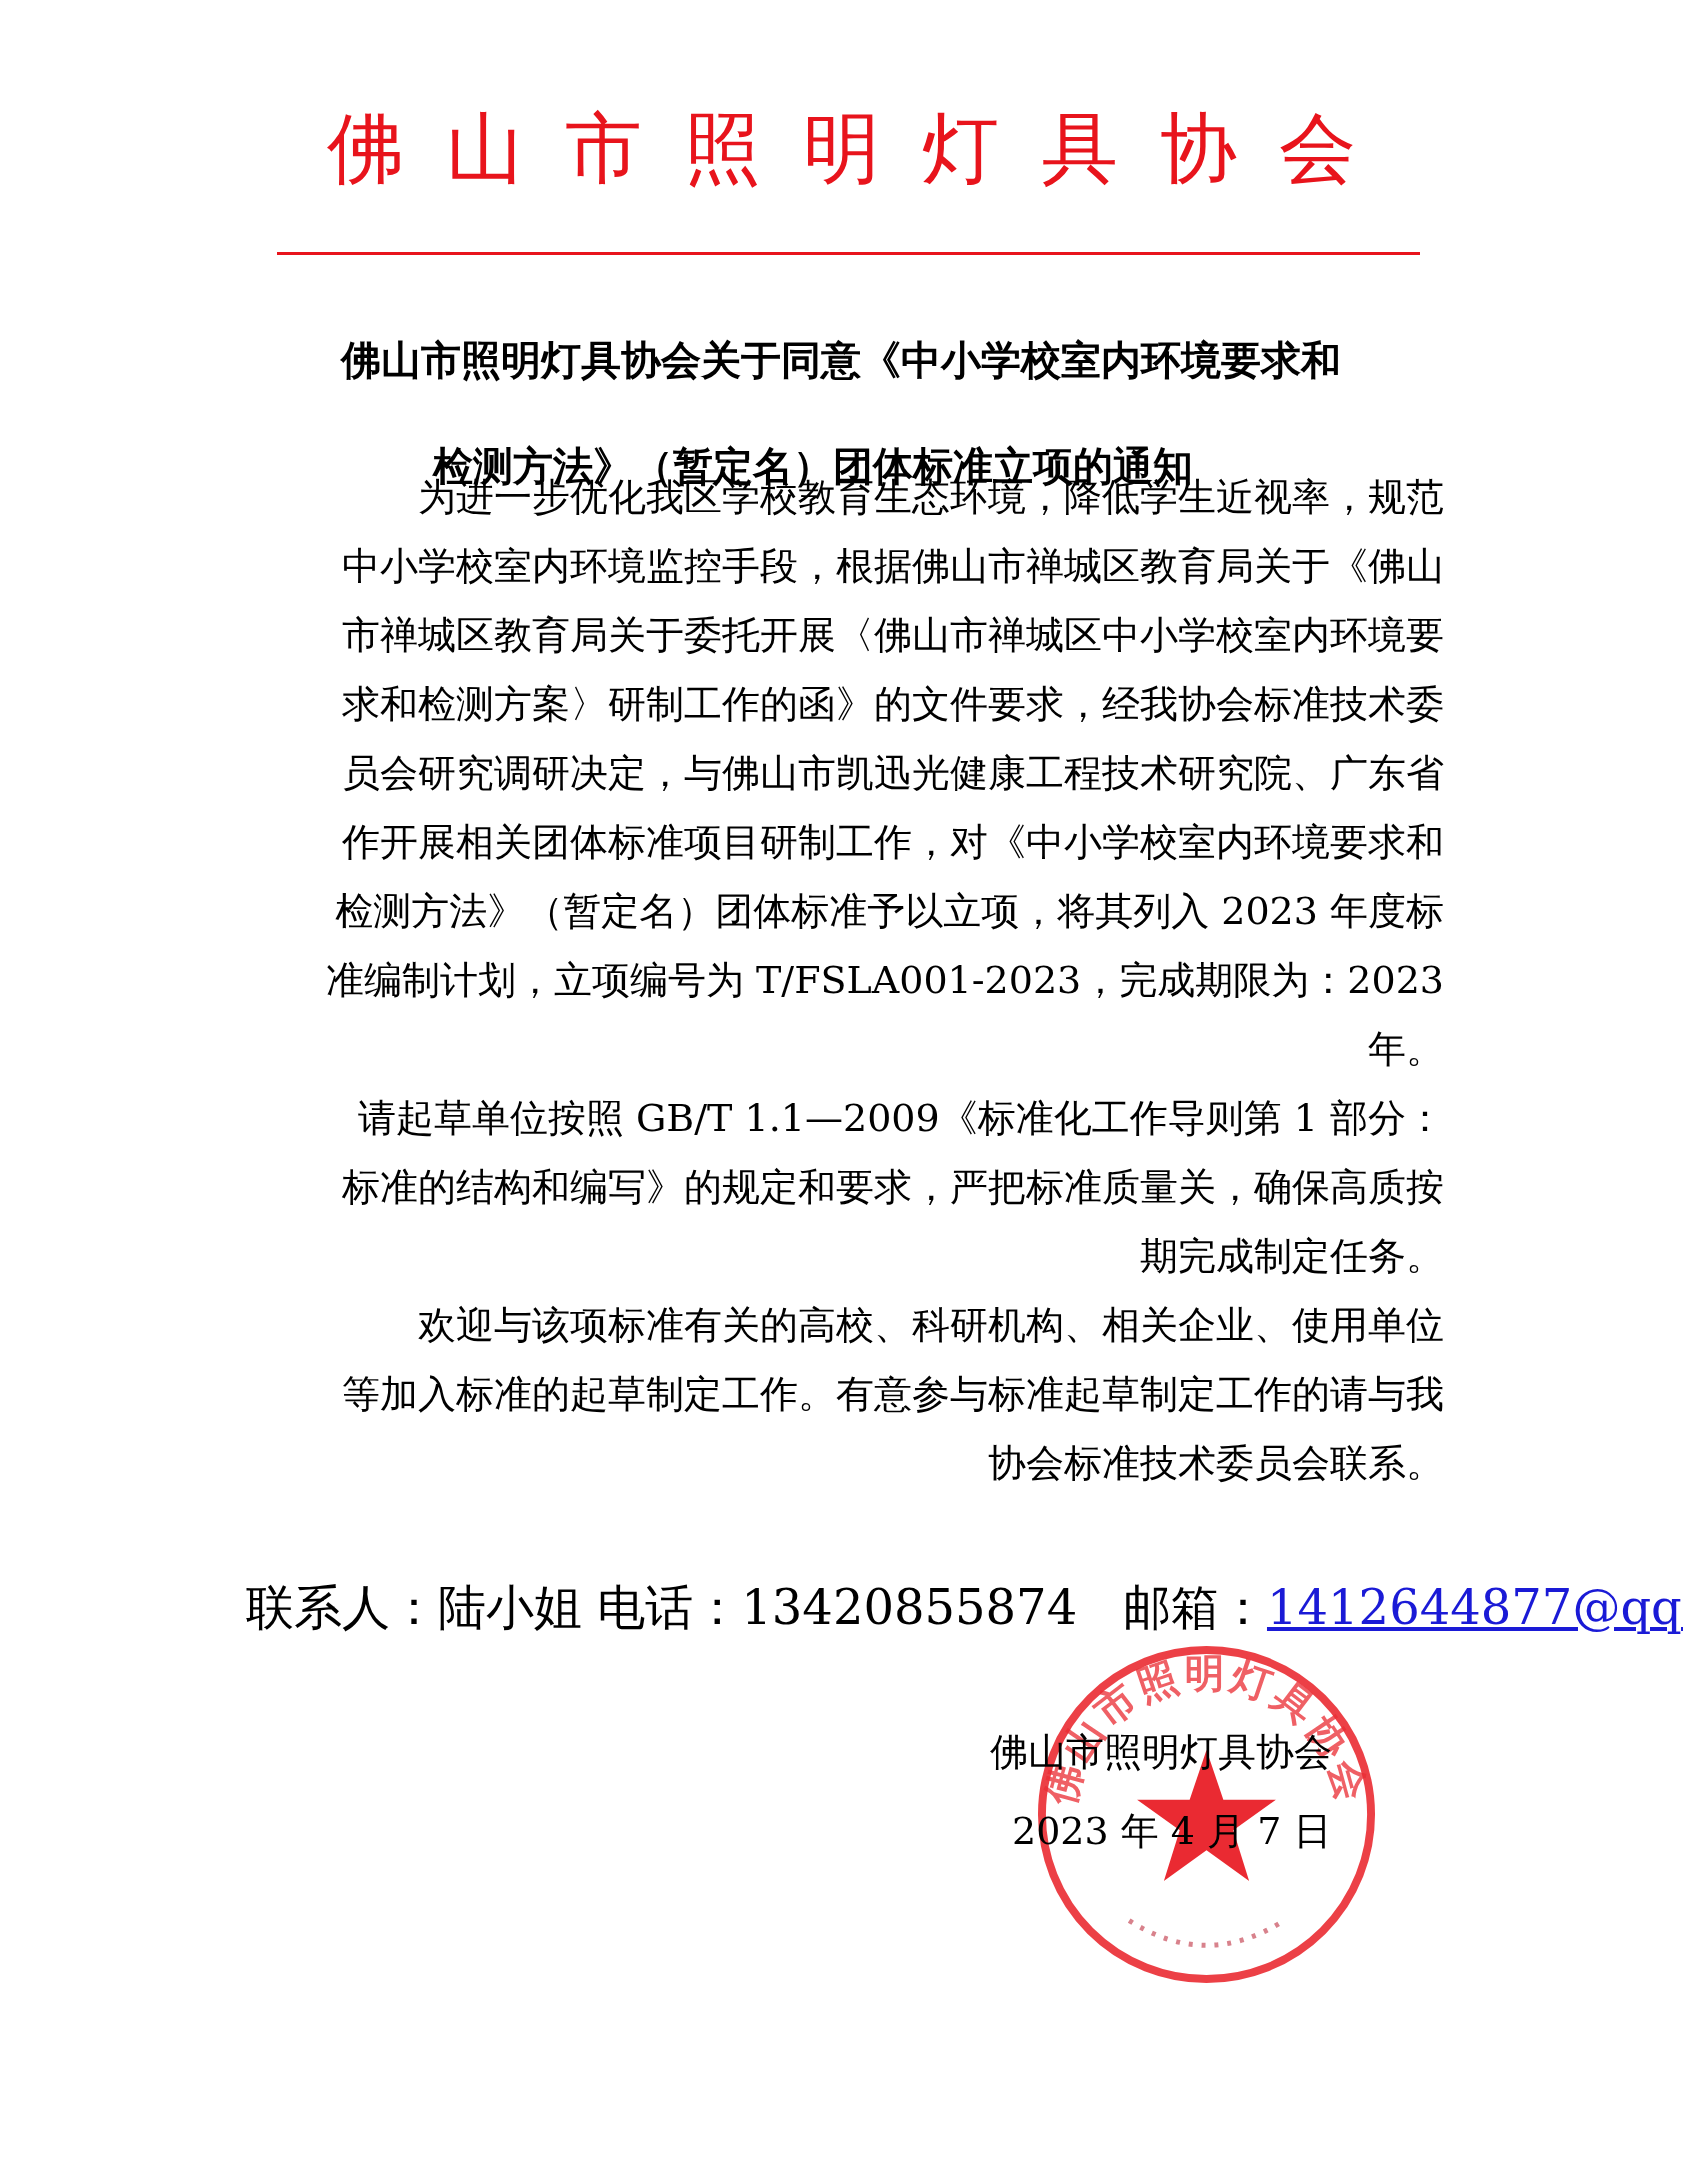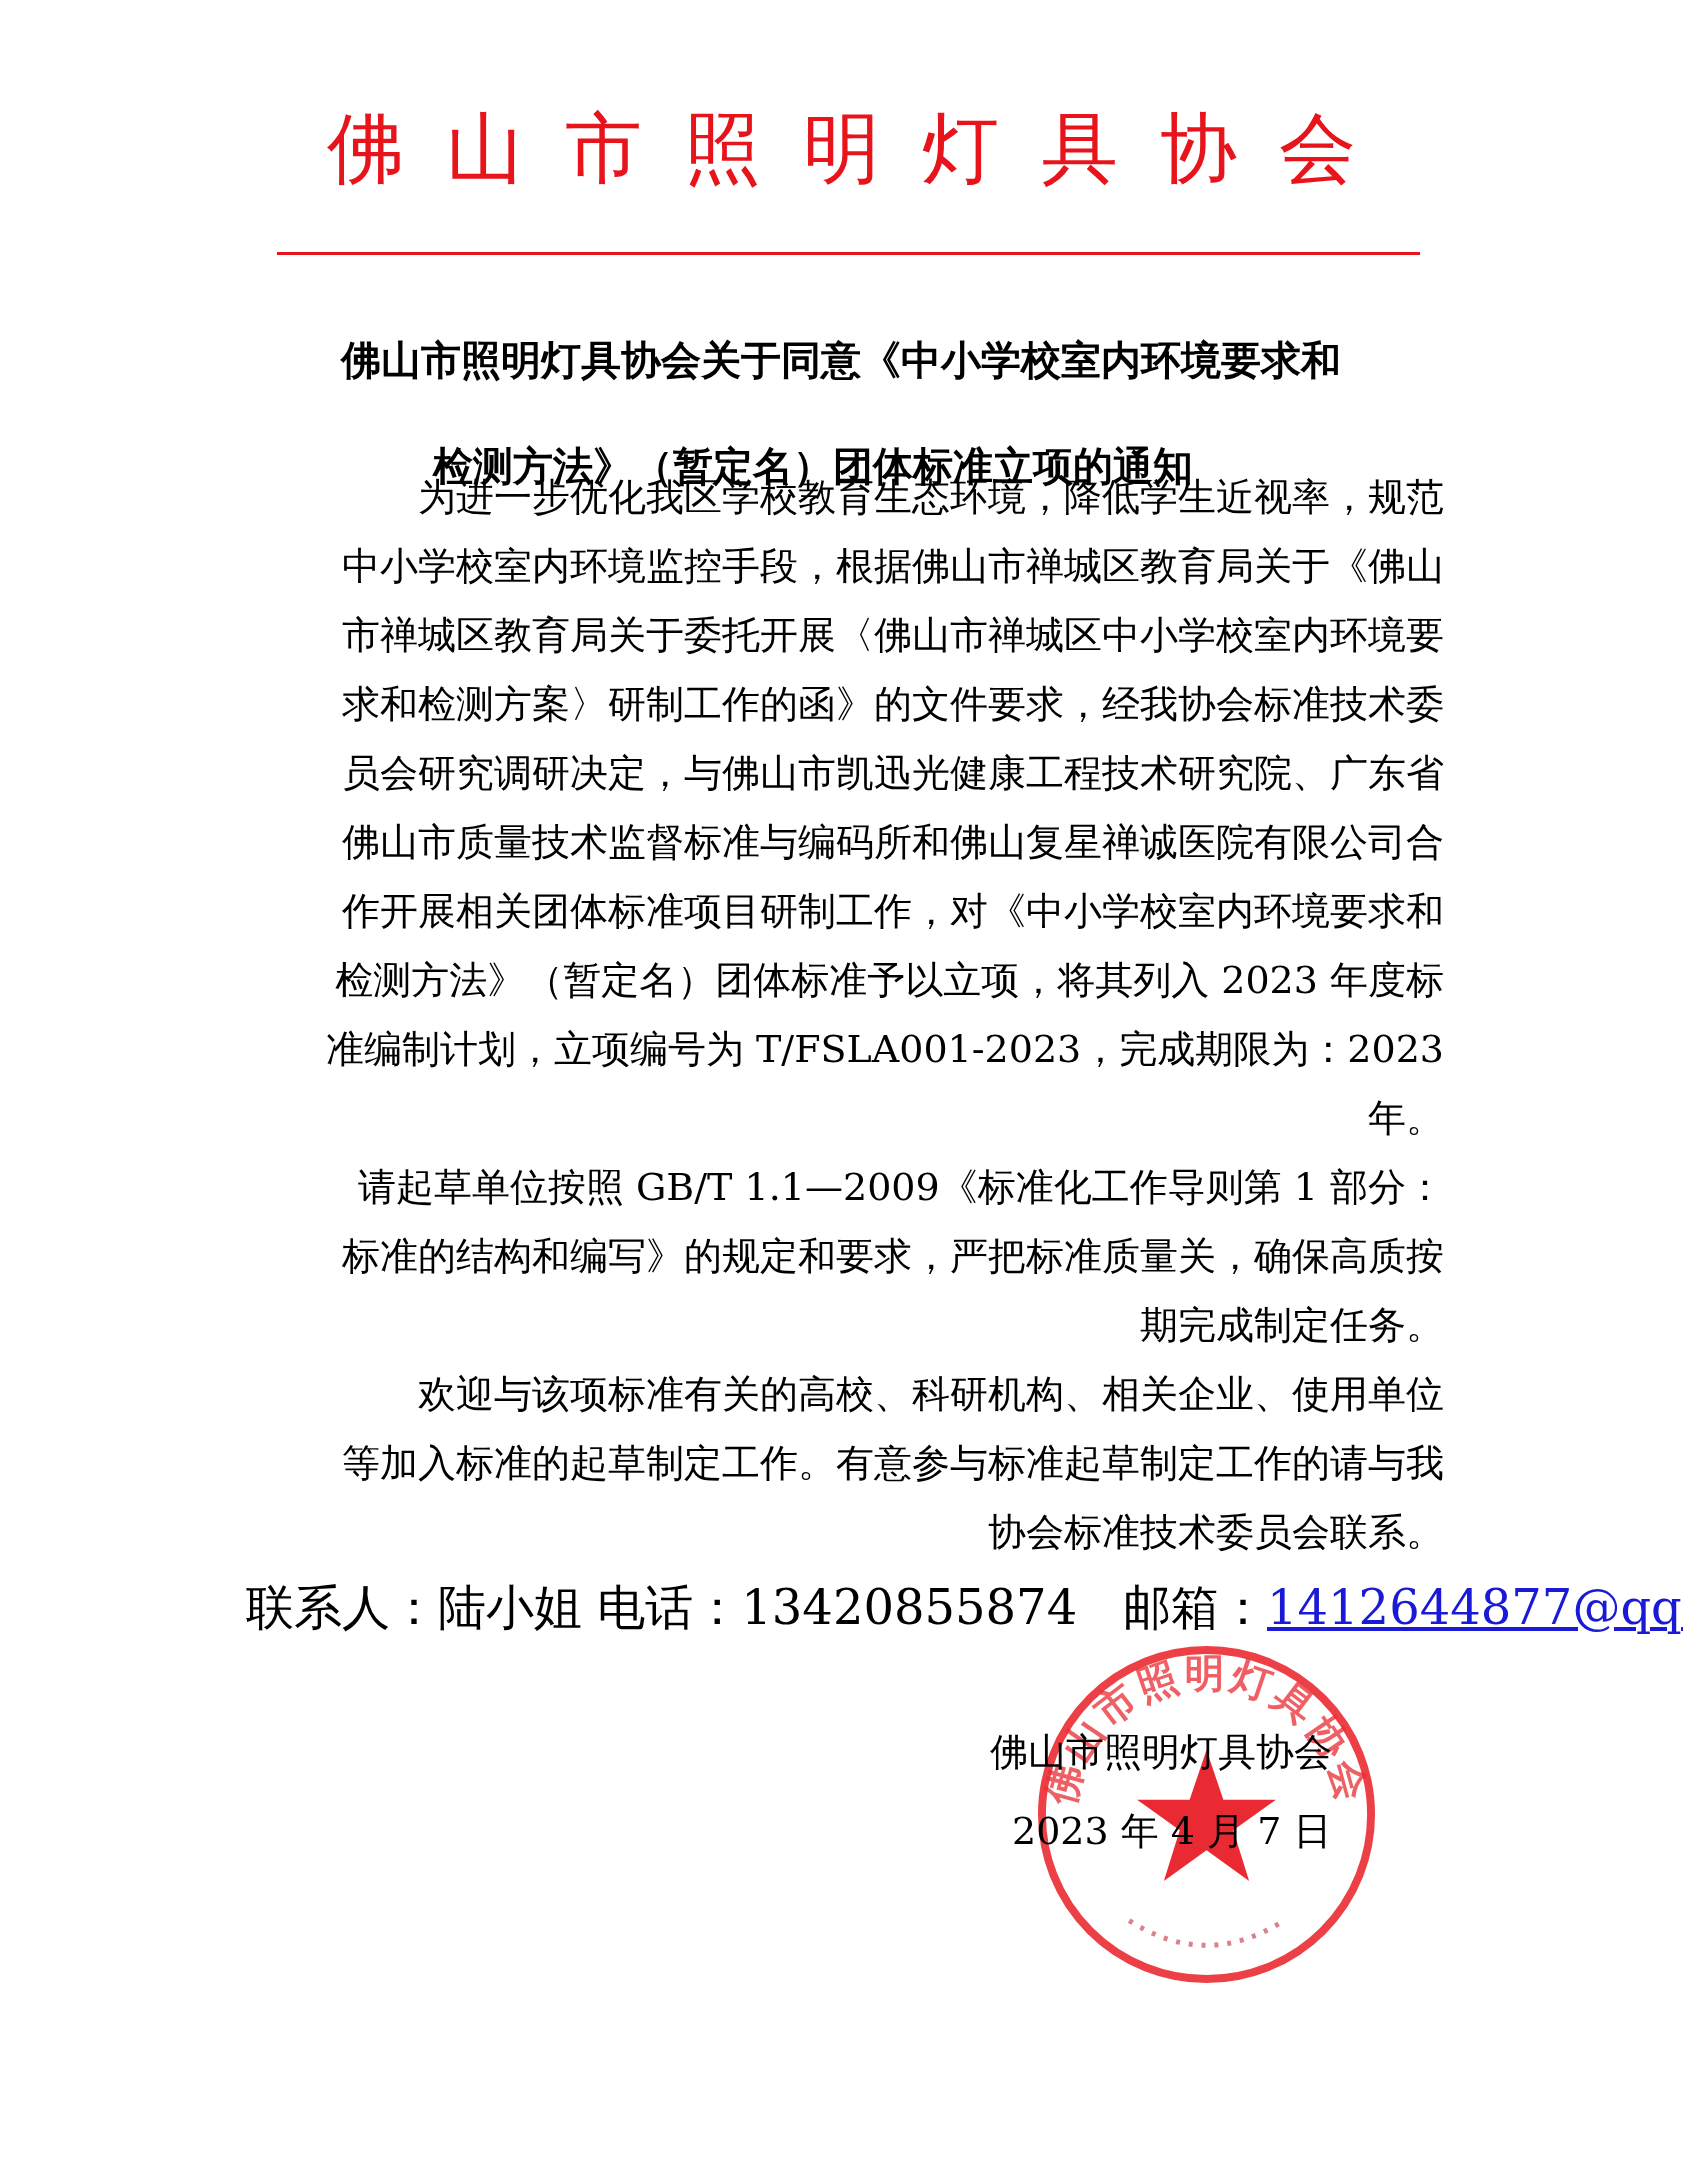--- a/index.html
+++ b/index.html
@@ -45,21 +45,20 @@
     <span class="l2">检测方法》（暂定名）团体标准立项的通知</span>
   </div>
 
   <div class="body">
     <div>
       <span class="line indent">为进一步优化我区学校教育生态环境，降低学生近视率，规范</span>
       <span class="line">中小学校室内环境监控手段，根据佛山市禅城区教育局关于《佛山</span>
       <span class="line">市禅城区教育局关于委托开展〈佛山市禅城区中小学校室内环境要</span>
       <span class="line">求和检测方案〉研制工作的函》的文件要求，经我协会标准技术委</span>
       <span class="line">员会研究调研决定，与佛山市凯迅光健康工程技术研究院、广东省</span>
-      <span class="line">佛山市质量技术监督标准与编码所和佛山复星禅诚医院有限公司合</span>
       <span class="line">作开展相关团体标准项目研制工作，对《中小学校室内环境要求和</span>
       <span class="line">检测方法》（暂定名）团体标准予以立项，将其列入 2023 年度标</span>
       <span class="line">准编制计划，立项编号为 T/FSLA001-2023，完成期限为：2023</span>
       <span class="line">年。</span>
     </div>
     <div>
       <span class="line indent">请起草单位按照 GB/T 1.1—2009《标准化工作导则第 1 部分：</span>
       <span class="line">标准的结构和编写》的规定和要求，严把标准质量关，确保高质按</span>
       <span class="line">期完成制定任务。</span>
     </div>

